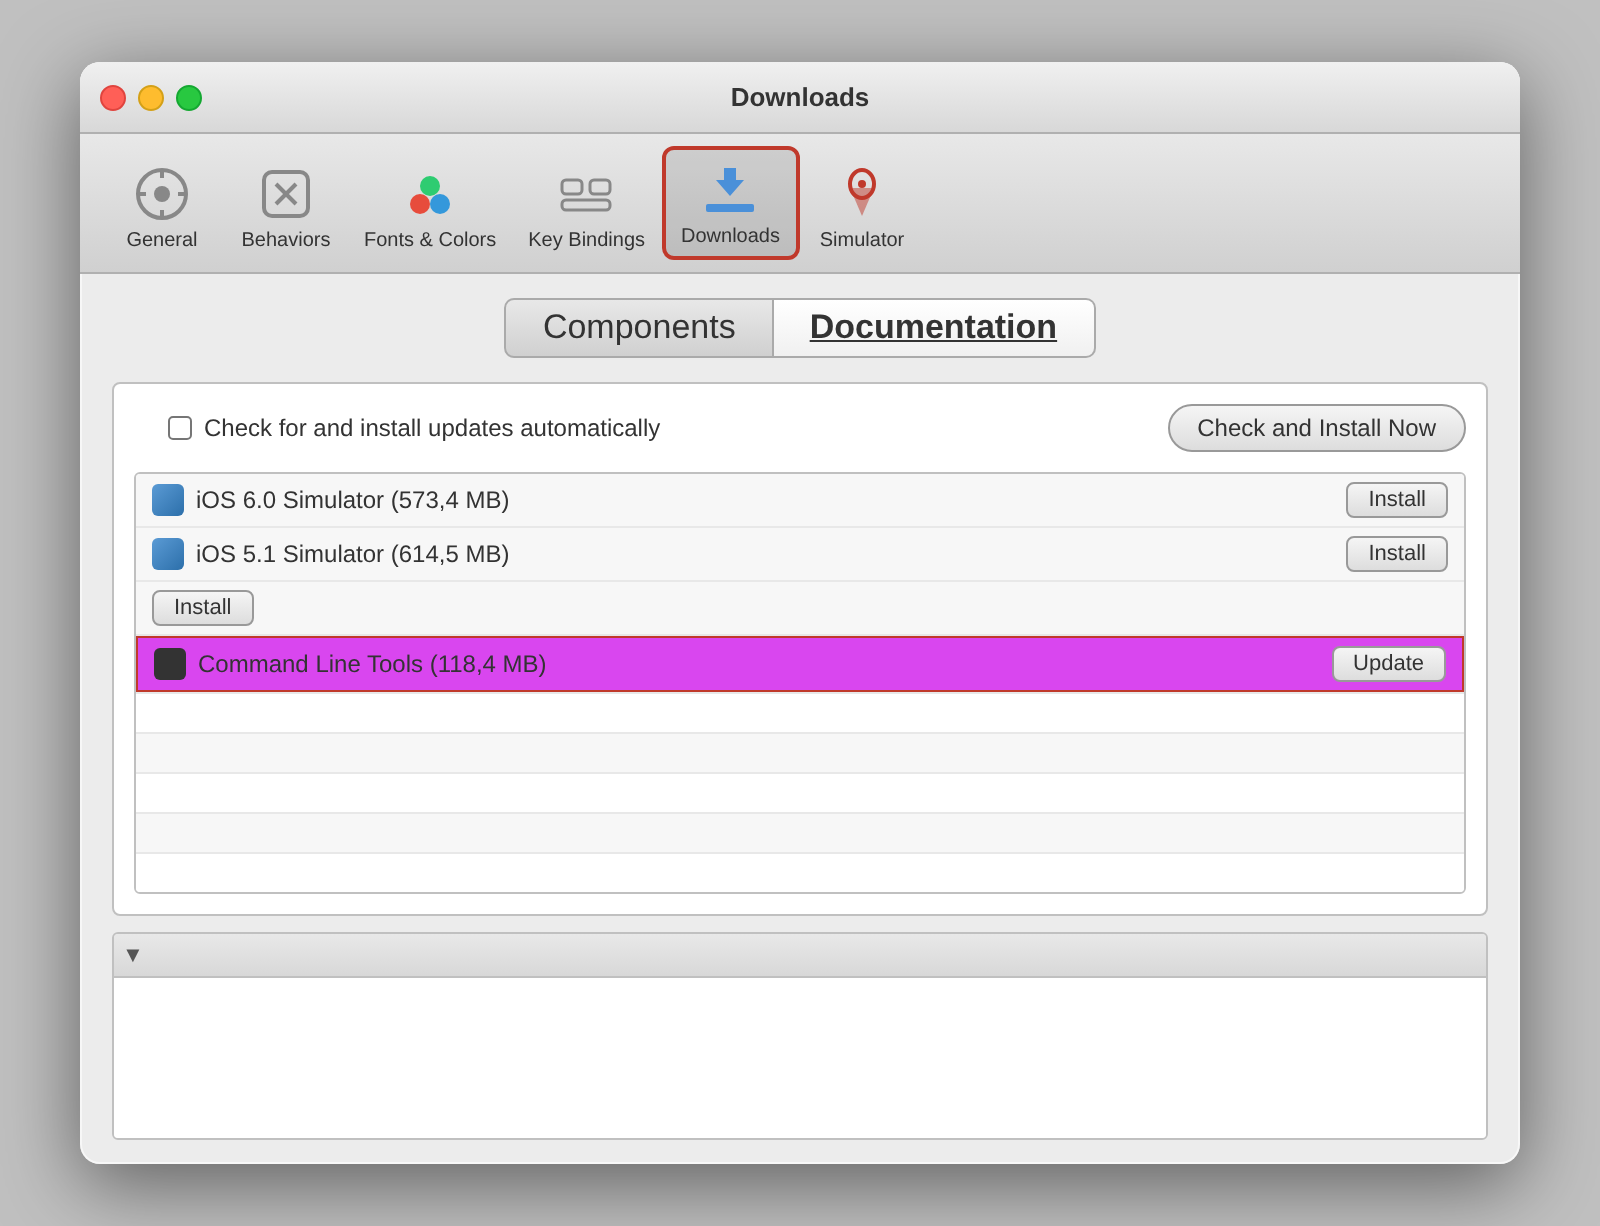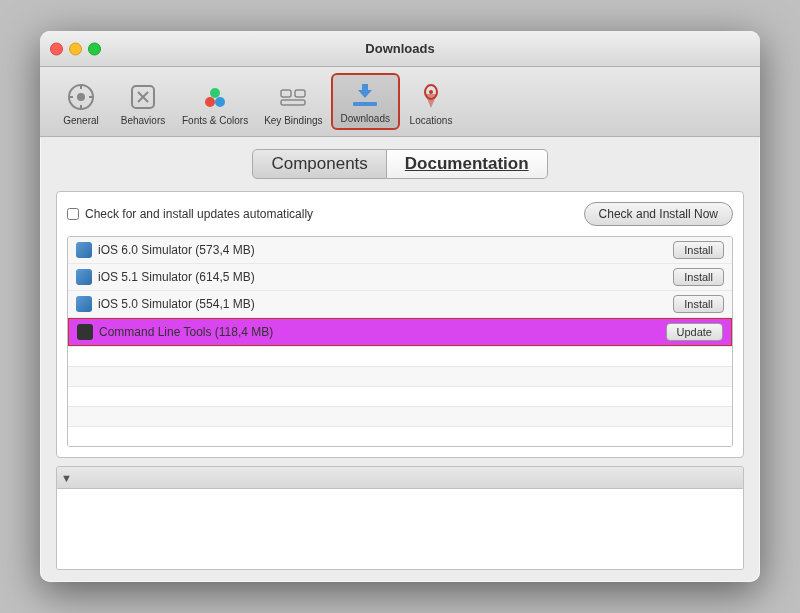--- a/index.html
+++ b/index.html
@@ -127,20 +127,21 @@
       align-items: center;
       justify-content: space-between;
       margin-bottom: 10px;
     }
     .checkbox-row {
       display: flex;
       align-items: center;
       gap: 6px;
       font-size: 12px;
       color: #333;
+      margin-left: 17px;
     }
     .checkbox-row input[type=checkbox] {
       width: 12px;
       height: 12px;
     }
     .btn-install-now {
       padding: 4px 14px;
       font-size: 12px;
       background: linear-gradient(to bottom, #f5f5f5, #ddd);
       border: 1px solid #999;
@@ -291,21 +292,21 @@
     </div>
 
     <div class="toolbar-item">
       <div class="toolbar-icon">
         <svg width="30" height="30" viewBox="0 0 30 30">
           <ellipse cx="15" cy="10" rx="6" ry="7" fill="none" stroke="#c0392b" stroke-width="2"></ellipse>
           <circle cx="15" cy="10" r="2" fill="#c0392b"></circle>
           <path d="M9 12 Q15 26 15 26 Q15 26 21 12" fill="#c0392b" opacity="0.5"></path>
         </svg>
       </div>
-      <span class="toolbar-label">Locations</span>
+      <span class="toolbar-label">Simulator</span>
     </div>
   </div>
 
   <div class="content">
 
     <div class="tab-bar">
       <div class="tab">
         <span>Components</span>
       </div>
       <div class="tab active">
@@ -335,24 +336,20 @@
 
         <div class="list-item" style="background:#f7f7f7">
           <div class="item-left">
             <div style="width:16px;height:16px;background:linear-gradient(135deg,#5b9bd5,#2c6faa);border-radius:3px;display:inline-block;"></div>
             <span class="item-name">iOS 5.1 Simulator (614,5 MB)</span>
           </div>
           <button class="btn-action">Install</button>
         </div>
 
         <div class="list-item">
-          <div class="item-left">
-            <div style="width:16px;height:16px;background:linear-gradient(135deg,#5b9bd5,#2c6faa);border-radius:3px;display:inline-block;"></div>
-            <span class="item-name">iOS 5.0 Simulator (554,1 MB)</span>
-          </div>
           <button class="btn-action">Install</button>
         </div>
 
         <div class="list-item" style="background:#d946ef; border:1px solid #c0392b;">
           <div class="item-left">
             <div style="width:16px;height:16px;background:#333;border-radius:3px;display:inline-block;"></div>
             <span class="item-name">Command Line Tools (118,4 MB)</span>
           </div>
           <button class="btn-action">Update</button>
         </div>

